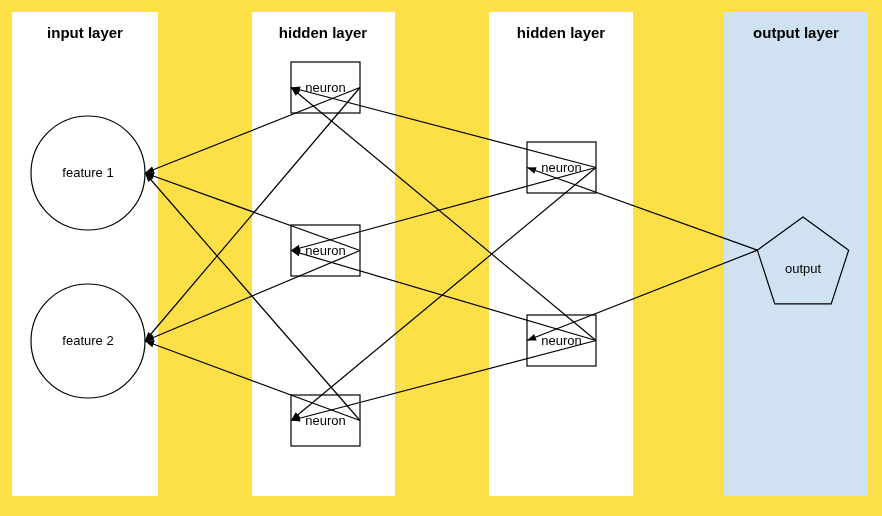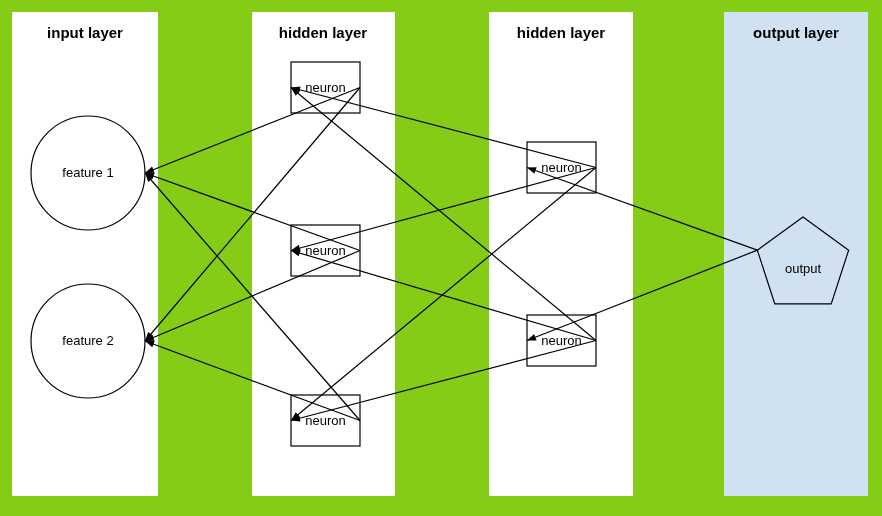--- a/index.html
+++ b/index.html
@@ -10,21 +10,21 @@
   body {
     width: 882px;
     height: 516px;
     overflow: hidden;
     font-family: "Liberation Sans", sans-serif;
   }
   #stage {
     position: relative;
     width: 882px;
     height: 516px;
-    background: #84cc16;
+    background: #fde047;
   }
   #diagram-svg {
     position: absolute;
     left: 0;
     top: 0;
     width: 882px;
     height: 516px;
   }
   .layer-title {
     font-weight: bold;

